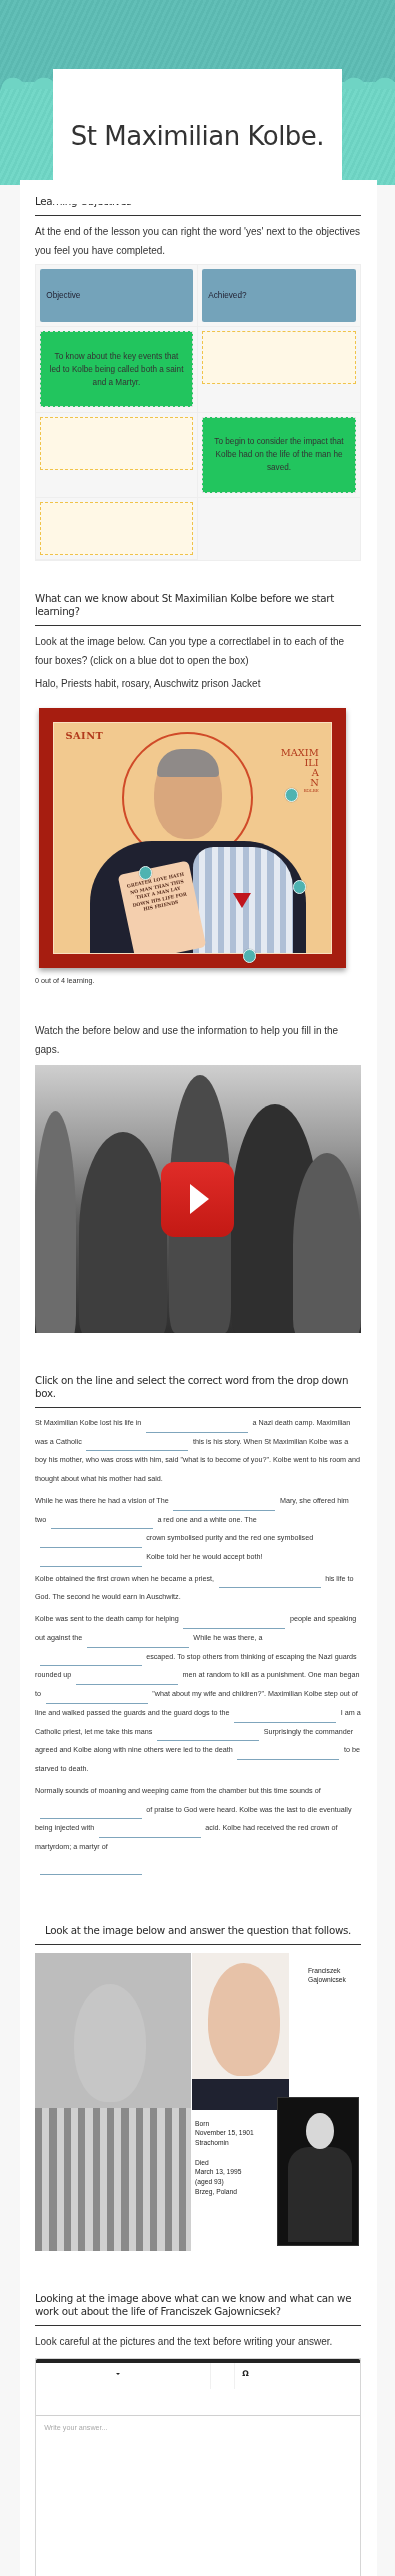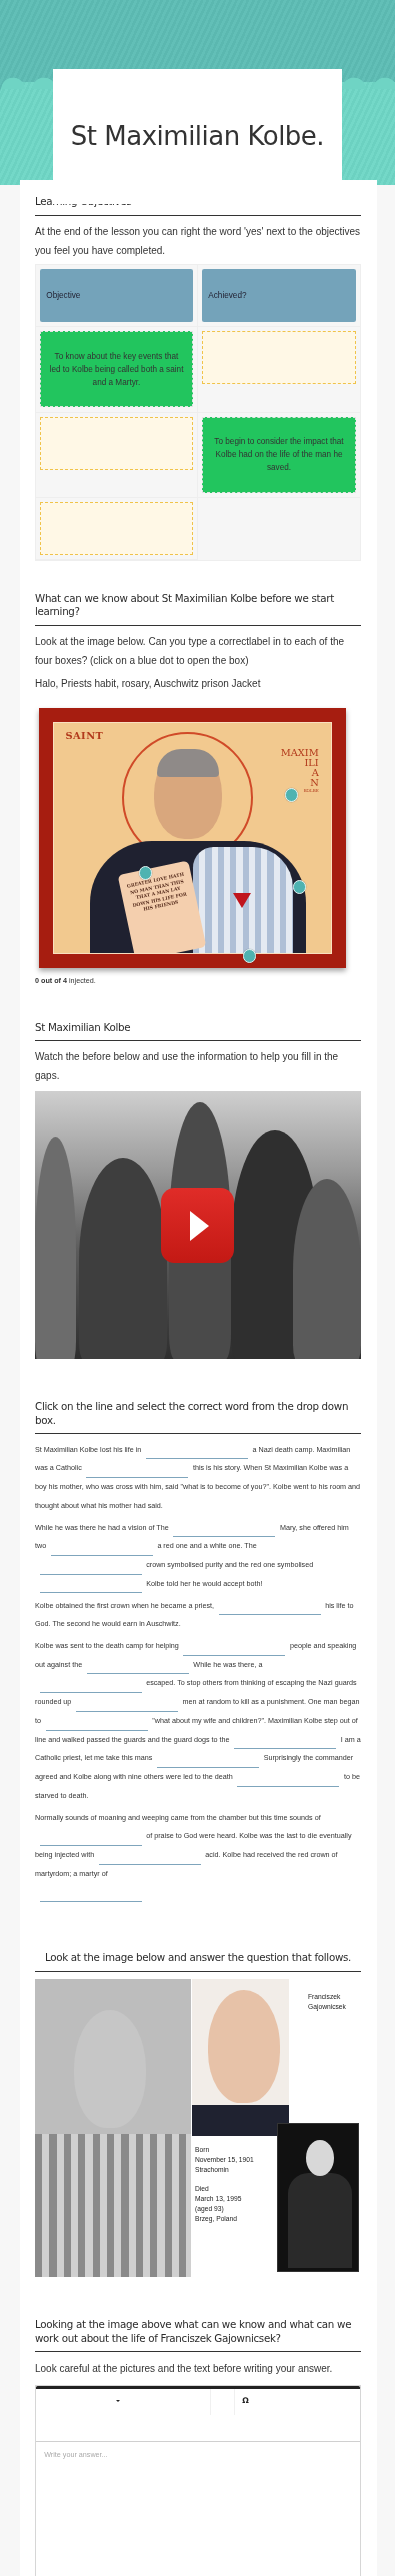--- a/index.html
+++ b/index.html
@@ -65,21 +65,21 @@
   .head::before { content:""; position:absolute; left:3.1px; top:0; right:3.1px; height:28px; background:#8f8a88; border-radius: 31px 31px 5.2px 5.2px; }
   .robe { position: absolute; left: 36px; top: 118px; width: 216px; height: 134px; background: #1f2130; border-radius: 62px 62px 0 0; }
   .jacket { position: absolute; left: 139px; top: 124px; width: 100px; height: 134px;
     background: repeating-linear-gradient(90deg, #aebfd6 0px, #aebfd6 6.2px, #e4eaf2 6.2px, #e4eaf2 12.4px); border-radius: 20.6px 41px 0 0; }
   .triangle { position:absolute; left: 179px; top: 170px; width:0; height:0; border-left: 9.3px solid transparent; border-right: 9.3px solid transparent; border-top: 15.5px solid #c0141c; }
   .scroll { position: absolute; left: 72px; top: 144px; width: 72px; height: 88px; background: #f4cfae; border-radius: 5.2px; transform: rotate(-12deg);
     font-size: 4.6px; font-weight: bold; color: #5a3020; padding: 10.3px 5.2px; text-align: center; line-height: 1.4; font-family: "DejaVu Serif", serif; }
   .hotspot { position: absolute; width: 13.4px; height: 13.4px; border-radius: 50%; background: #4fb3b1; border: 1px solid #e5f5f5; box-shadow: 0 0 0 0.5px rgba(0,0,0,0.15); cursor: pointer; }
 
   .progress-text { font-size: 7.2px; color: #333; margin-top: 3.1px; }
-  .progress-text b { font-weight: bold; }
+  .progress-text b { font-weight: normal; }
 
   
   .video { position: relative; width: 326px; height: 268px; margin-top: 6.2px; overflow: hidden;
     background: linear-gradient(180deg, #cfcfcf 0%, #9a9a9a 30%, #5a5a5a 60%, #2e2e2e 100%); }
   .video .figure { position: absolute; border-radius: 50% 50% 10% 10%; }
   .play-btn { position: absolute; left: 126px; top: 97px; width: 73px; height: 75px; background: linear-gradient(#e02c28, #c31914); border-radius: 13.4px; display: flex; align-items: center; justify-content: center; cursor: pointer; }
   .play-btn::after { content:""; border-left: 19.6px solid #fff; border-top: 15.5px solid transparent; border-bottom: 15.5px solid transparent; margin-left: 4.1px; }
 
   
   .cloze { font-size: 7.2px; line-height: 2.6; color: #333; }
@@ -181,25 +181,24 @@
             <small>KOLBE</small>
           </div>
         </div>
       </div>
       <div class="hotspot" style="left:250px; top:85px;"></div>
       <div class="hotspot" style="left:104px; top:163px;"></div>
       <div class="hotspot" style="left:258px; top:177px;"></div>
 
       <div class="hotspot" style="left:208px; top:246px;"></div>
     </div>
-    <div class="progress-text"><b>0 out of 4</b><span> injected.</span></div>
+    <div class="progress-text"><b>0 out of 4</b><span> learning.</span></div>
   </div>
 
   <div class="section" style="margin-top:36px;">
-    <h2>St Maximilian Kolbe</h2>
     <div class="p">Watch the before below and use the information to help you fill in the gaps.</div>
     <div class="video">
       <div class="figure" style="left:0; top:46px; width:41px; height:227px; background:#6c6c6c;"></div>
       <div class="figure" style="left:44px; top:67px; width:88px; height:206px; background:#3e3e3e;"></div>
       <div class="figure" style="left:134px; top:10.3px; width:62px; height:258px; background:#4a4a4a;"></div>
       <div class="figure" style="left:196px; top:39px; width:88px; height:232px; background:#2f2f2f;"></div>
       <div class="figure" style="left:258px; top:88px; width:68px; height:185px; background:#5a5a5a;"></div>
       <div class="play-btn"></div>
     </div>
   </div>

